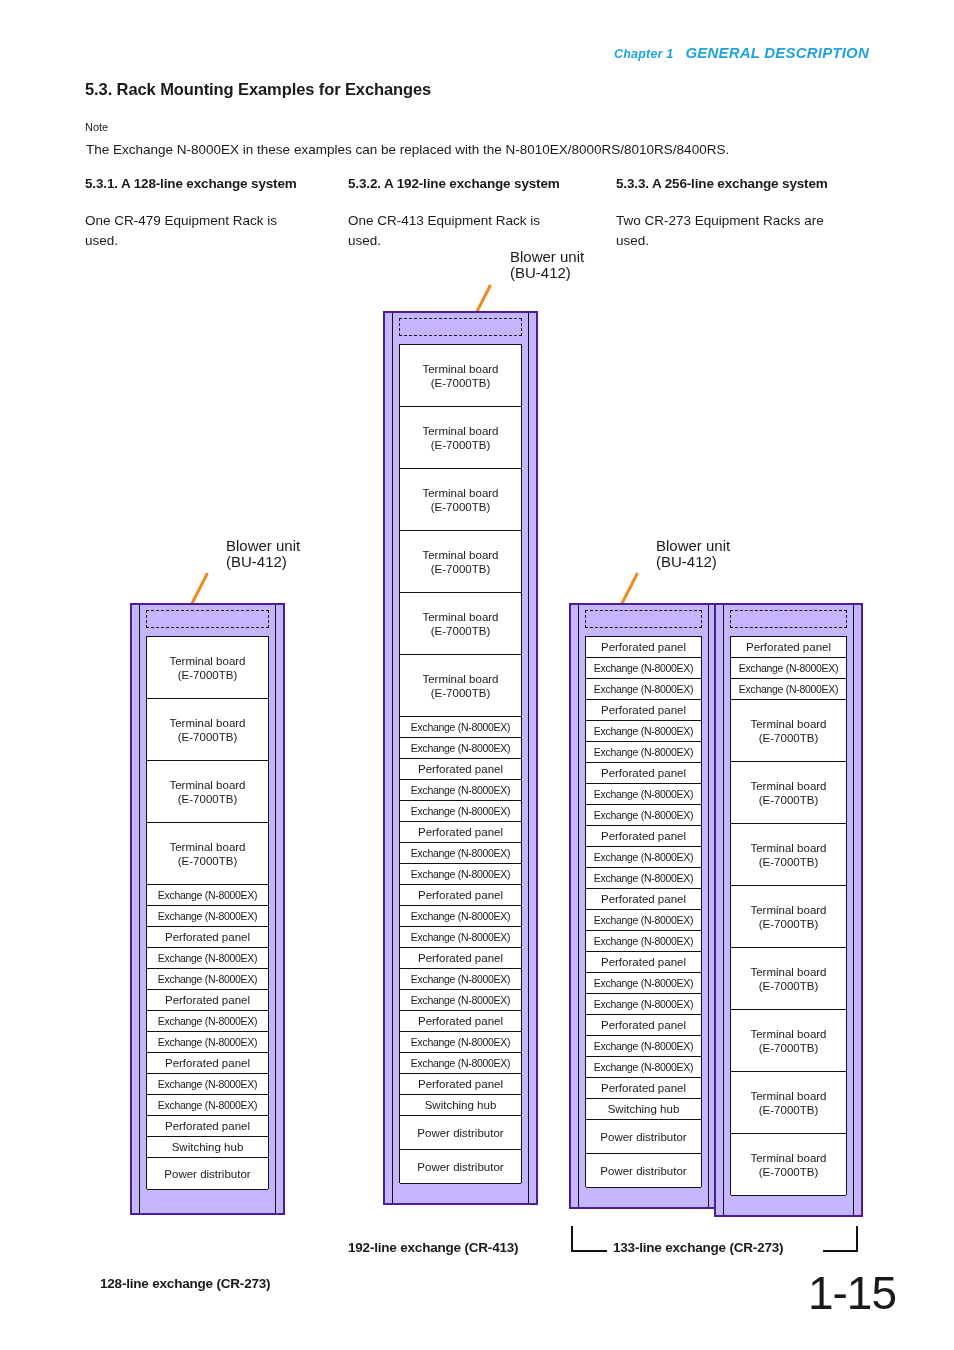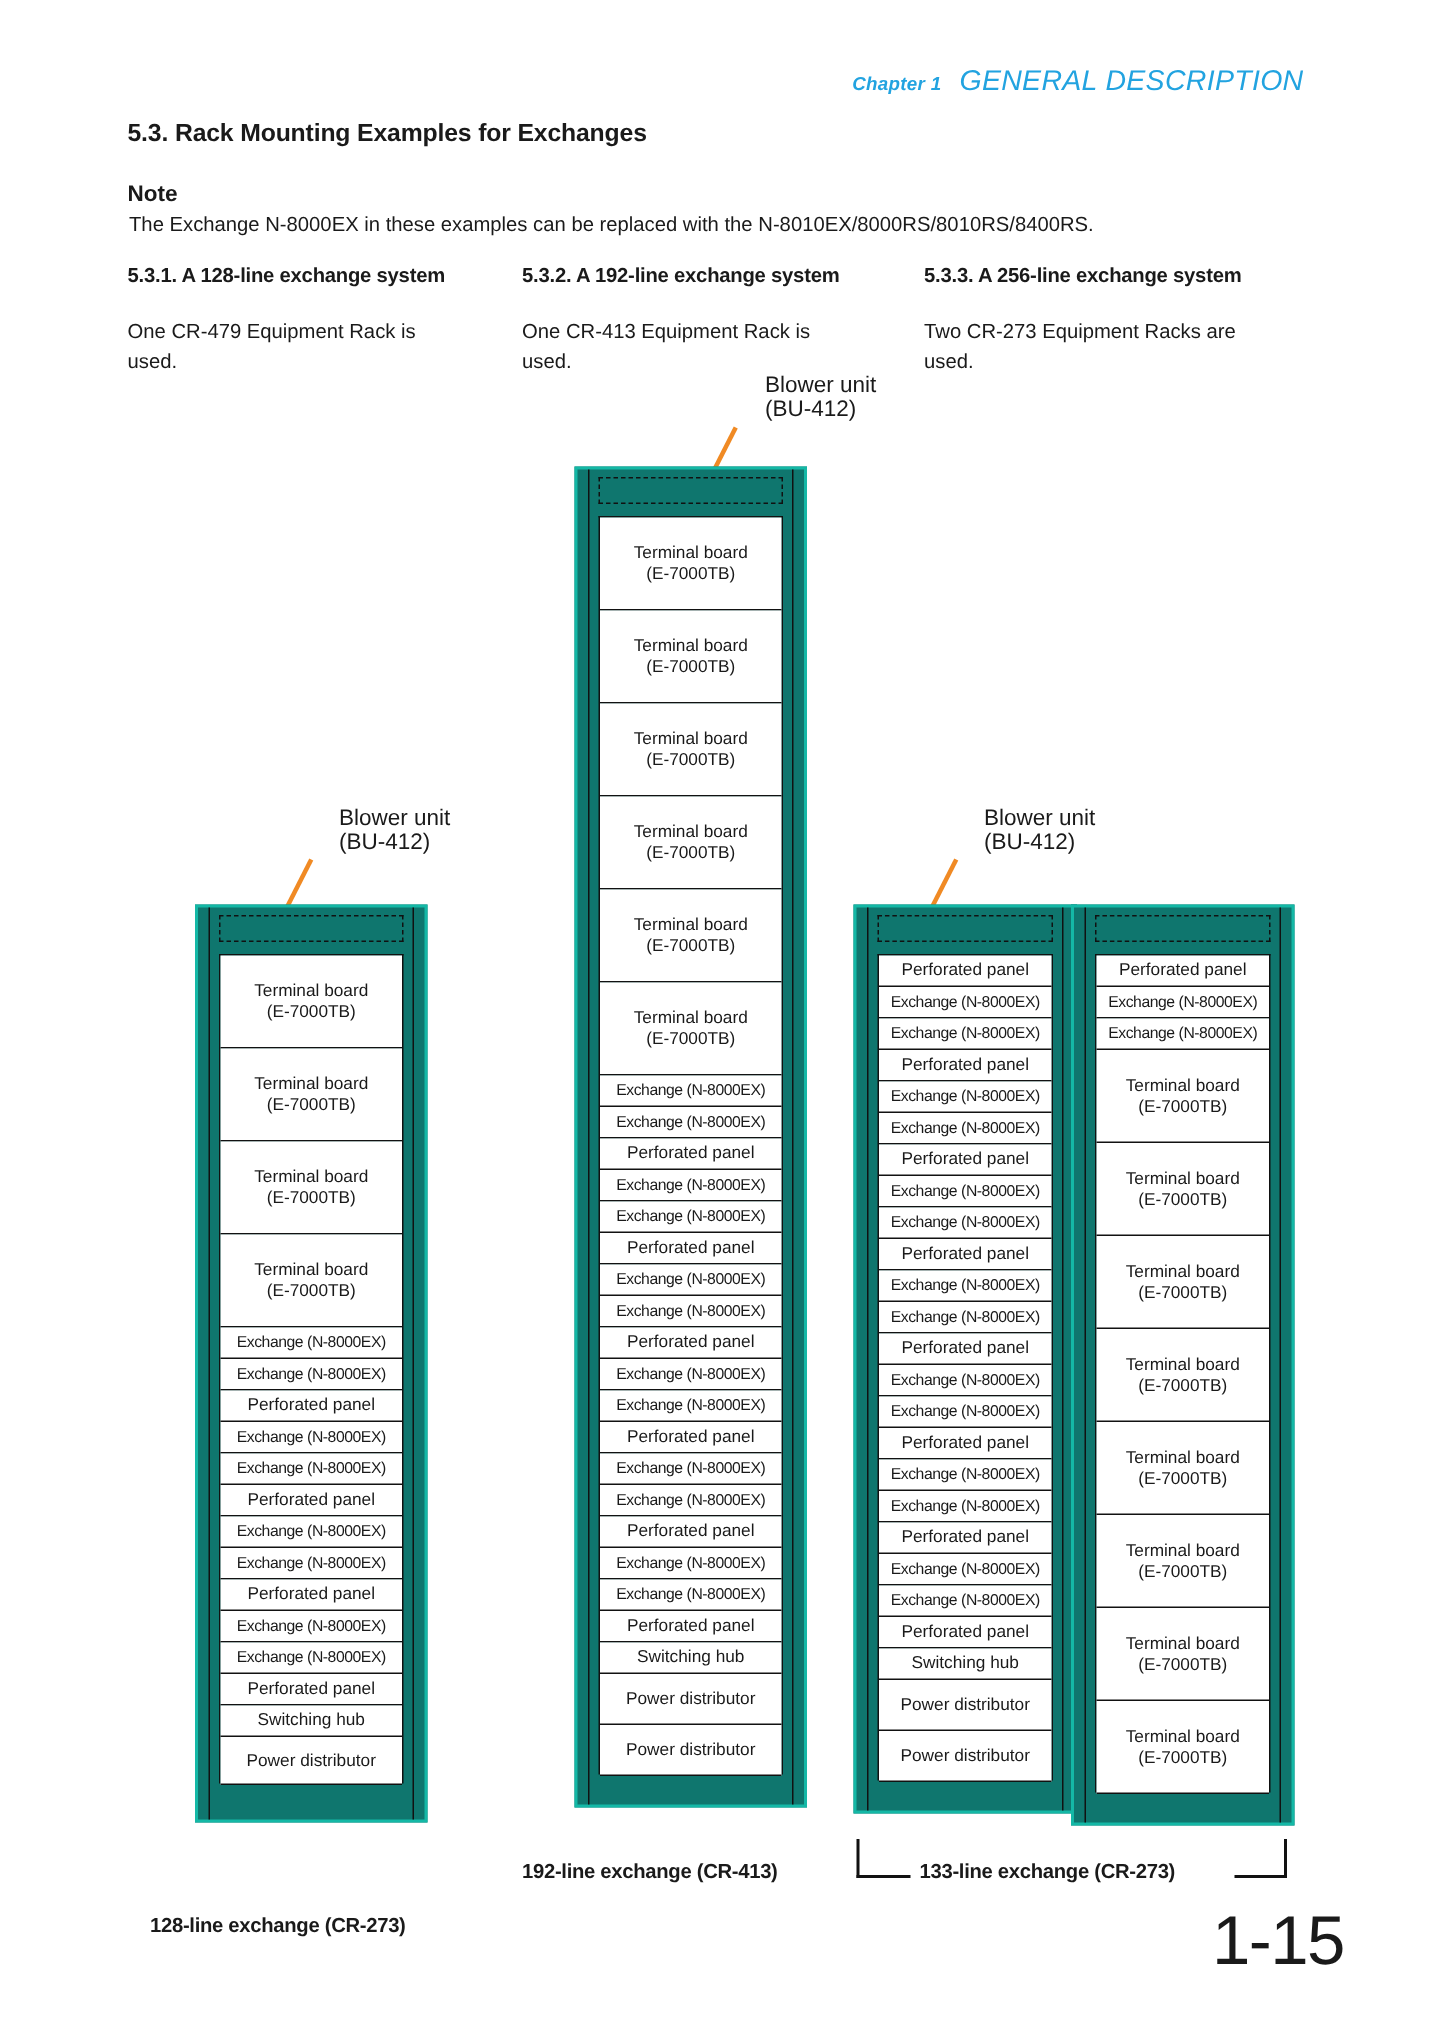--- a/index.html
+++ b/index.html
@@ -26,37 +26,37 @@
     top: 44px;
     right: 85px;
     font-size: 13.5px;
     font-style: italic;
     font-weight: bold;
     color: #22a3e0;
     white-space: nowrap;
     letter-spacing: 0.2px;
   }
   .chapter-header .ch-num { margin-right: 12px; font-size: 12.5px; }
-  .chapter-header .ch-title { font-size: 19px; font-weight: normal; }
+  .chapter-header .ch-title { font-size: 15px; font-weight: bold; }
 
   .section-title {
     position: absolute;
     top: 80px;
     left: 85px;
     font-size: 16.5px;
     font-weight: bold;
     letter-spacing: -0.1px;
   }
 
   .note-label {
     position: absolute;
     top: 121px;
     left: 85px;
-    font-size: 15px;
-    font-weight: bold;
+    font-size: 11px;
+    font-weight: normal;
   }
   .note-text {
     position: absolute;
     top: 142px;
     left: 86px;
     font-size: 13.5px;
     white-space: nowrap;
   }
 
   
@@ -93,23 +93,23 @@
     white-space: nowrap;
   }
   .blower-line {
     position: absolute;
     background: #f08a24;
   }
 
   
   .rack {
     position: absolute;
-    border: 2px solid #14b8a6;
+    border: 2px solid #4c1d95;
     box-sizing: border-box;
-    background: #0f766e;
+    background: #c4b5fd;
   }
   
   .rail {
     position: absolute;
     top: 0;
     bottom: 0;
     width: 1px;
     background: #111;
   }
   .rail.left  { left: 7px; }

